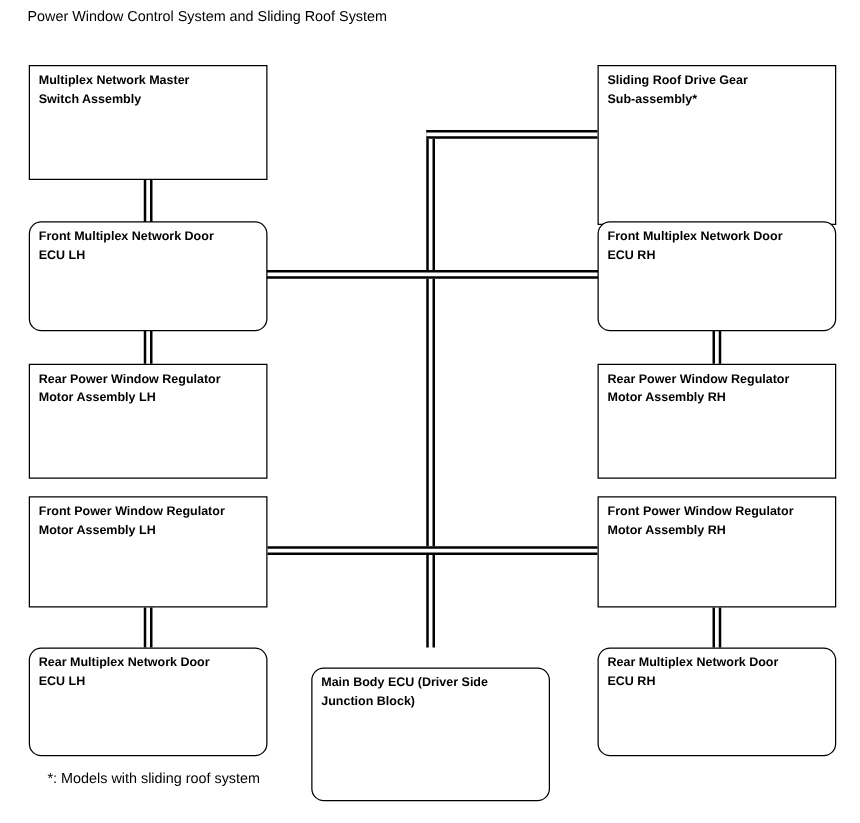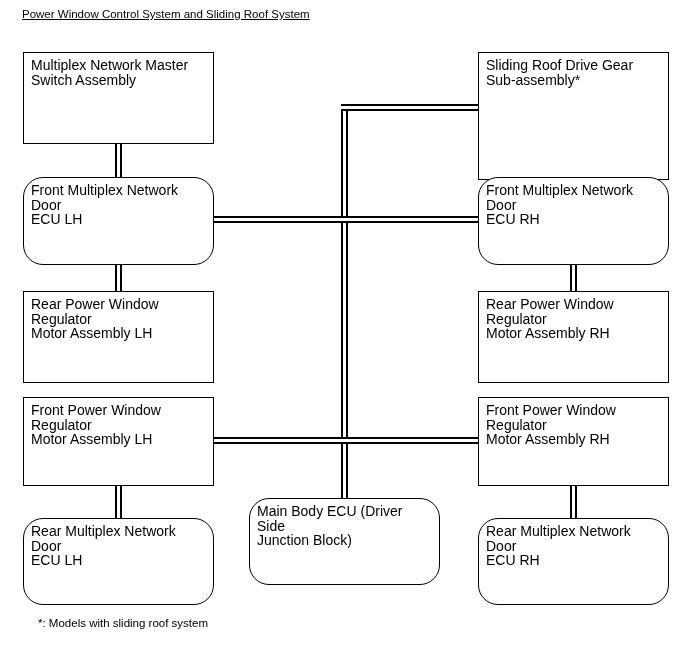--- a/index.html
+++ b/index.html
@@ -19,50 +19,50 @@
     overflow: hidden;
   }
   .title {
     position: absolute;
     left: 22px;
     top: 7px;
     font-size: 11.5px;
     line-height: 14px;
     color: #000;
     white-space: nowrap;
-    text-decoration: underline;
   }
   .footnote {
     position: absolute;
     left: 38px;
     top: 616px;
     font-size: 11.5px;
     line-height: 14px;
     color: #000;
     white-space: nowrap;
   }
   .node {
     position: absolute;
     box-sizing: border-box;
     border: 1.6px solid #000;
     background: #ffffff;
     z-index: 4;
   }
   .node.rounded {
-    border-radius: 20px;
+    border-radius: 10px;
   }
   .node .label {
     position: absolute;
     left: 7px;
     top: 5px;
     right: 5px;
-    font-size: 14px;
+    font-size: 10px;
     line-height: 14.5px;
     color: #000;
     white-space: pre-line;
+    font-weight: bold;
   }
   .node .sublabel {
     position: absolute;
     left: 7px;
     right: 5px;
     font-size: 11.5px;
     line-height: 14.5px;
     color: #000;
     white-space: pre-line;
   }
@@ -151,20 +151,20 @@
   <div class="node" style="left:478px; top:397px; width:191px; height:89px;">
     <div class="label">Front Power Window Regulator
 Motor Assembly RH</div>
   </div>
 
   <div class="node rounded" style="left:478px; top:518px; width:191px; height:87px;">
     <div class="label">Rear Multiplex Network Door
 ECU RH</div>
   </div>
 
-  <div class="node rounded" style="left:249px; top:498px; width:191px; height:87px;">
+  <div class="node rounded" style="left:249px; top:534px; width:191px; height:107px;">
     <div class="label">Main Body ECU (Driver Side
 Junction Block)</div>
   </div>
 
   <div class="footnote">*: Models with sliding roof system</div>
 
 </div>
 
 </body></html>

